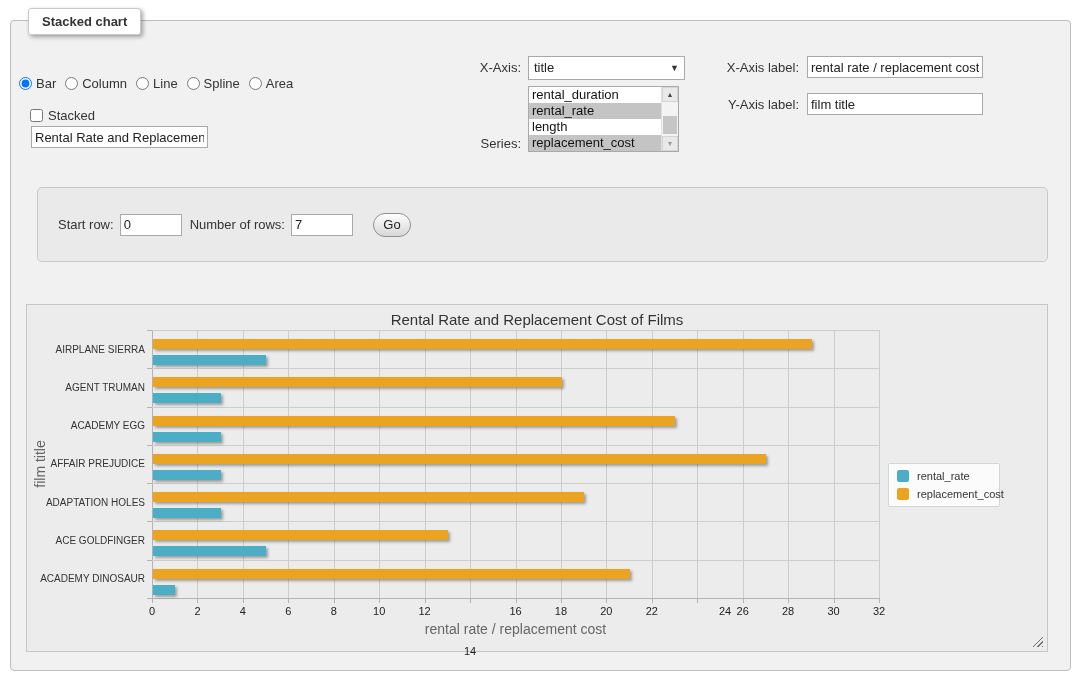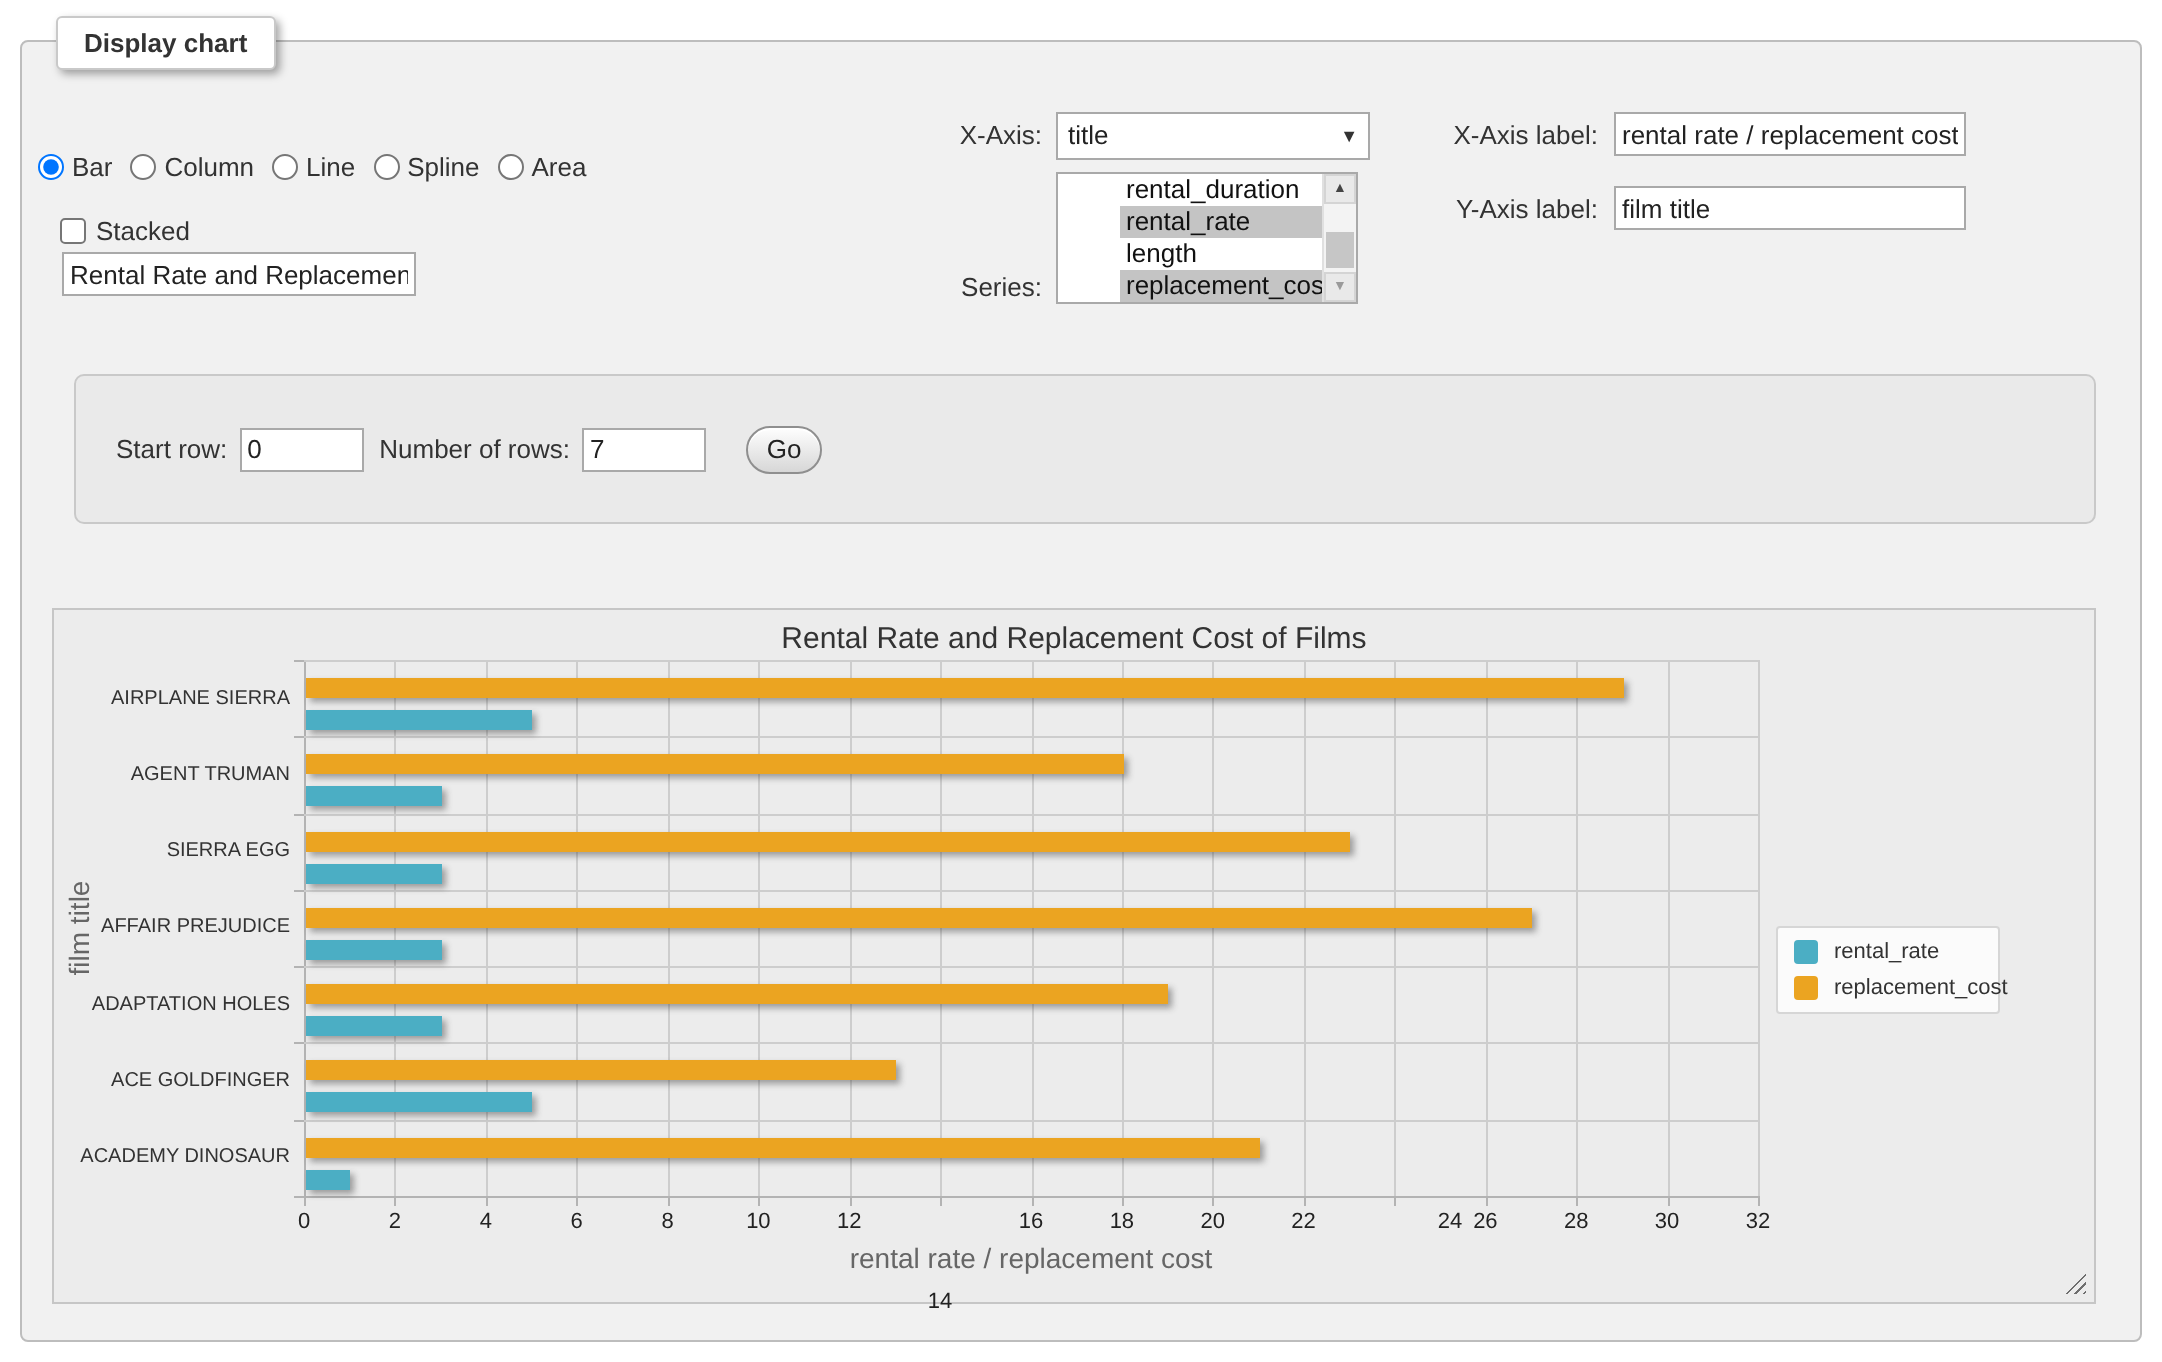--- a/index.html
+++ b/index.html
@@ -41,21 +41,21 @@
     font-size:13px; color:#222; overflow:hidden; white-space:nowrap;
   }
   #xaxis-select .sel-arrow {
     position:absolute; right:5px; top:6px; font-size:9px; color:#333;
   }
   #series-label { left:430px; top:115px; width:80px; }
   #series-listbox {
     position:absolute; left:517px; top:65px; width:151px; height:66px;
     background:#fff; border:1px solid #a9a9a9; display:flex;
   }
-  #series-items { flex:1; overflow:hidden;padding-left:31px; }
+  #series-items { flex:1; overflow:hidden; }
   .ls-item { height:16px; line-height:16px; padding-left:3px; font-size:13px; color:#111; white-space:nowrap; }
   .ls-item.sel { background:#c4c4c4; }
   #series-scrollbar { width:17px; display:flex; flex-direction:column; background:#f3f3f3; border-left:1px solid #e0e0e0; }
   .sb-btn { height:15px; background:#e9e9e9; border:1px solid #d4d4d4; font-size:7px; color:#444;
             display:flex; align-items:center; justify-content:center; }
   .sb-btn.sb-down { color:#9a9a9a; }
   .sb-track { flex:1; position:relative; }
   .sb-thumb { position:absolute; left:1px; right:1px; top:14px; height:18px; background:#c6c6c6; }
 
   #xlabel-label { left:700px; top:39px; width:88px; }
@@ -294,24 +294,24 @@
         <div class="xtick-label" style="left: 518.938px;">18</div>
         <div class="xtick-label" style="left: 564.375px;">20</div>
         <div class="xtick-label" style="left: 609.812px;">22</div>
         <div class="xtick-label" style="left: 683px;">24</div>
         <div class="xtick-label" style="left: 700.688px;">26</div>
         <div class="xtick-label" style="left: 746.125px;">28</div>
         <div class="xtick-label" style="left: 791.562px;">30</div>
         <div class="xtick-label" style="left: 837px;">32</div>
         <div class="cat-label" style="top: 25px; height: 38.2857px;">AIRPLANE SIERRA</div>
         <div class="cat-label" style="top: 63.2857px; height: 38.2857px;">AGENT TRUMAN</div>
-        <div class="cat-label" style="top: 101.571px; height: 38.2857px;">SIERRA EGG</div>
+        <div class="cat-label" style="top: 101.571px; height: 38.2857px;">ACADEMY EGG</div>
         <div class="cat-label" style="top: 139.857px; height: 38.2857px;">AFFAIR PREJUDICE</div>
         <div class="cat-label" style="top: 178.143px; height: 38.2857px;">ADAPTATION HOLES</div>
         <div class="cat-label" style="top: 216.429px; height: 38.2857px;">ACE GOLDFINGER</div>
         <div class="cat-label" style="top: 254.714px; height: 38.2857px;">ACADEMY DINOSAUR</div>
       </div>
 
   </div>
   <div id="fs-legend">
-    <span>Display chart</span>
+    <span>Stacked chart</span>
   </div>
 </div>
 
 </body></html>

